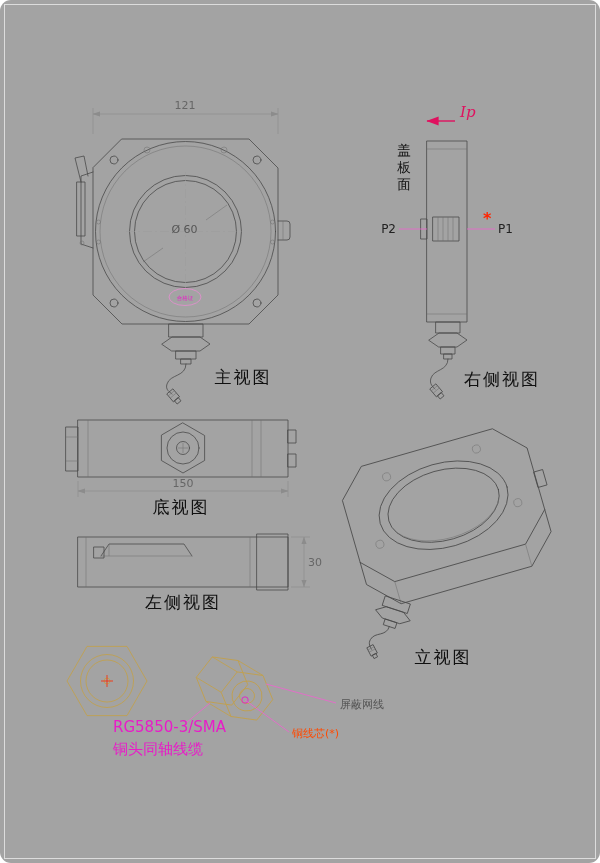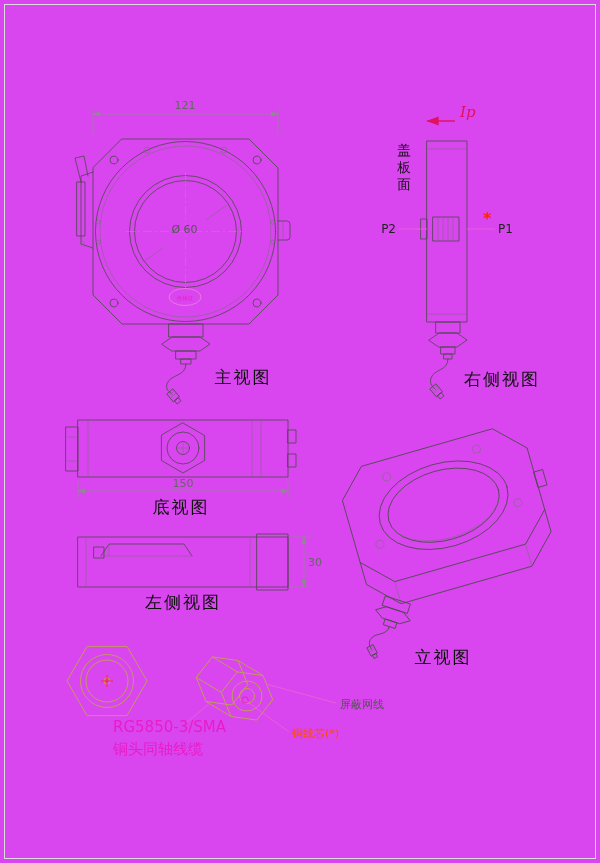--- a/index.html
+++ b/index.html
@@ -1,16 +1,16 @@
 <!DOCTYPE html>
 <html><head>
 <meta charset="utf-8">
 <style>
   html,body{margin:0;padding:0;background:#ffffff;}
-  .sheet{position:relative;width:600px;height:863px;background:#d946ef;overflow:hidden;}
+  .sheet{position:relative;width:600px;height:863px;background:#a3a3a3;overflow:hidden;border-radius:11px;}
   svg{display:block;}
   svg text{font-family:"DejaVu Sans",sans-serif;}
   .ln{stroke:#4a4a4a;stroke-width:.8;fill:none;stroke-linejoin:round;stroke-linecap:round;}
   .lnthin{stroke:#6f6f6f;stroke-width:.5;fill:none;}
   .dim{stroke:#8c8c8c;stroke-width:.7;fill:none;}
   .cl{stroke:#9a9a9a;stroke-width:.5;fill:none;stroke-dasharray:9 3 2 3;}
   .mg{stroke:#f062d0;stroke-width:.8;fill:none;}
   .mgln{stroke:#e81cc8;stroke-width:.9;fill:none;}
   .mgthin{stroke:#f08ad8;stroke-width:.7;fill:none;}
   .redln{stroke:#ff2400;stroke-width:.8;fill:none;}

